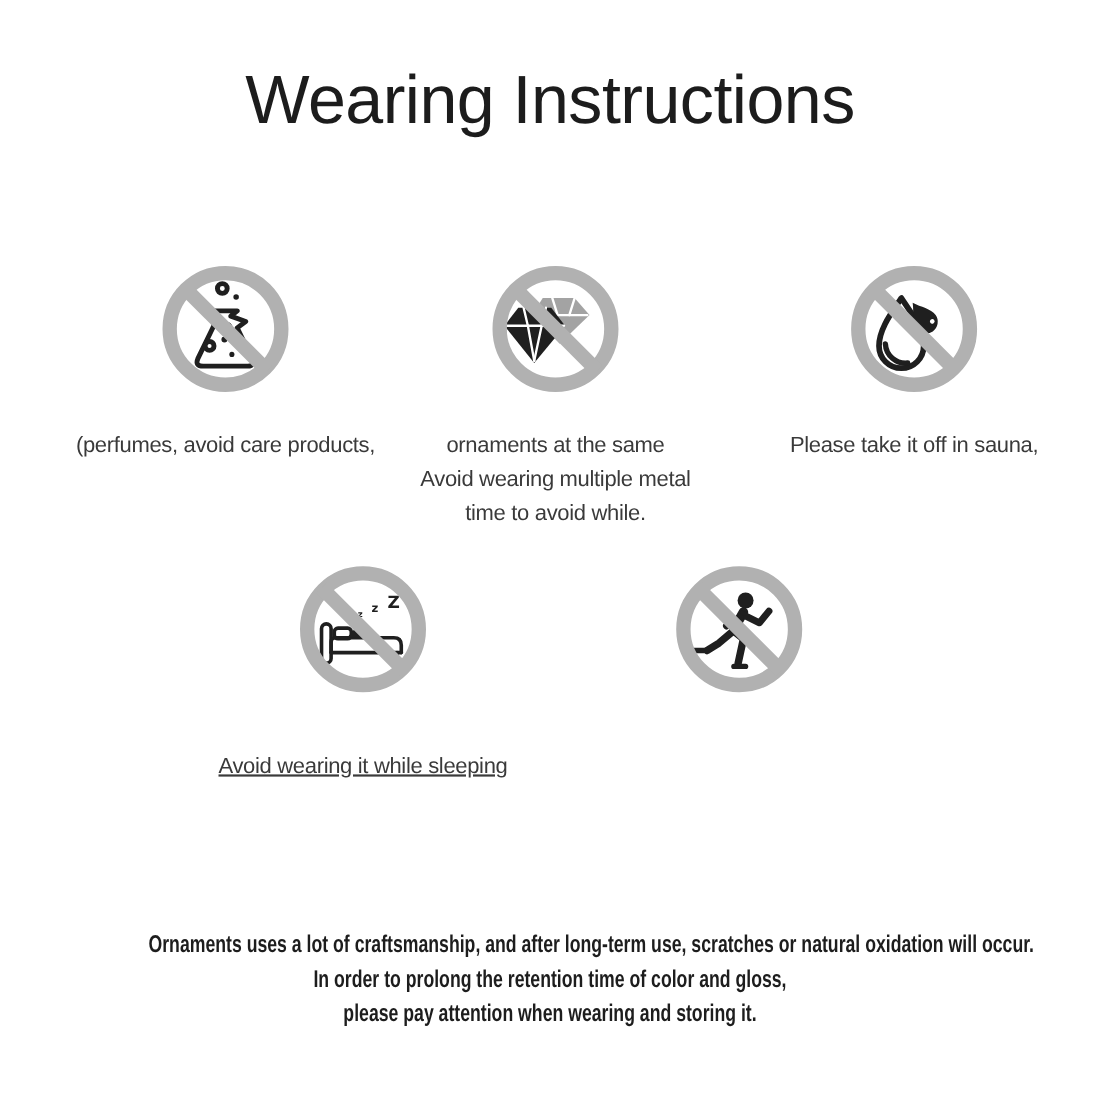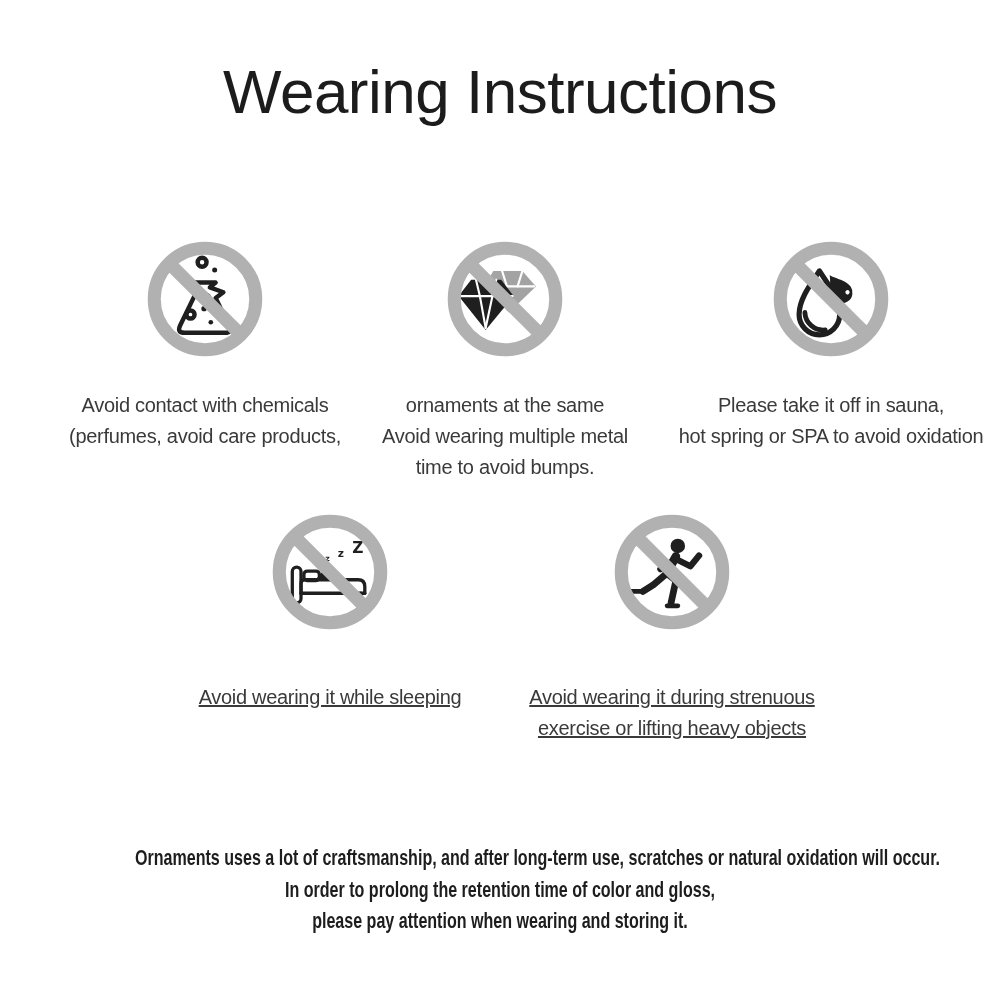--- a/index.html
+++ b/index.html
@@ -63,21 +63,20 @@
         <circle cx="45" cy="76" r="4.2"></circle>
         <circle cx="61" cy="59" r="3.4"></circle>
       </g>
       <circle class="fg" cx="70" cy="30" r="2.6"></circle>
       <circle class="fg" cx="59" cy="70" r="2.8"></circle>
       <circle class="fg" cx="66" cy="84" r="2.4"></circle>
       <circle class="ring" cx="60" cy="60" r="52.5"></circle>
       <line class="slash" x1="21" y1="21" x2="99" y2="99"></line>
     </svg>
     <div class="caption">
-      <div>Avoid contact with chemicals</div>
       <div>(perfumes, avoid care products,</div>
     </div>
   </div>
 
   <div class="item row1" style="left:355px;width:300px;">
     <svg class="picto" viewBox="0 0 120 120" aria-hidden="true">
       <polygon class="back-diamond" points="38,47 48,31 78,31 92,47 64,74"></polygon>
       <g class="wl">
         <line x1="40" y1="47" x2="90" y2="47"></line>
         <line x1="57" y1="31" x2="62" y2="47"></line>
@@ -90,39 +89,38 @@
         <line x1="51" y1="40" x2="47" y2="57"></line>
         <line x1="34" y1="57" x2="40" y2="90"></line>
         <line x1="47" y1="57" x2="40" y2="90"></line>
       </g>
       <circle class="ring" cx="60" cy="60" r="52.5"></circle>
       <line class="slash" x1="21" y1="21" x2="99" y2="99"></line>
     </svg>
     <div class="caption">
       <div>ornaments at the same</div>
       <div>Avoid wearing multiple metal</div>
-      <div>time to avoid bumps.</div>
+      <div>time to avoid while.</div>
     </div>
   </div>
 
   <div class="item row1" style="left:672px;width:318px;">
     <svg class="picto" viewBox="0 0 120 120" aria-hidden="true">
       <path class="sg" stroke-width="5.4" d="M48,31 C41,42 27,59 27,76 a21,21 0 0 0 42,0 C69,59 55,42 48,31 Z"></path>
       <path class="sg" stroke-width="5" d="M33,74 A19,19 0 0 0 54,92"></path>
       <g transform="rotate(-35 67 49)">
         <path class="fg" d="M68,33 C64,41 57,47 57,55 a11,11 0 0 0 22,0 C79,47 72,41 68,33 Z"></path>
         <circle cx="73" cy="58" r="2.2" fill="#ffffff"></circle>
       </g>
       <circle class="fg" cx="71" cy="70" r="2.5"></circle>
       <circle class="ring" cx="60" cy="60" r="52.5"></circle>
       <line class="slash" x1="21" y1="21" x2="99" y2="99"></line>
     </svg>
     <div class="caption">
       <div>Please take it off in sauna,</div>
-      <div>hot spring or SPA to avoid oxidation</div>
     </div>
   </div>
 
   <div class="item row2" style="left:150px;width:360px;">
     <svg class="picto" viewBox="0 0 120 120" aria-hidden="true">
       <g class="sg" stroke-width="3.4">
         <rect x="21" y="55" width="9" height="37" rx="4.5"></rect>
         <rect x="33" y="59" width="16" height="10" rx="3.5"></rect>
         <path d="M30,82 L30,72 Q30,68 34,68 L89,68 Q96,68 96,75 L96,82"></path>
         <line x1="30" y1="82" x2="96" y2="82"></line>
@@ -155,24 +153,20 @@
         <polyline points="54,61 64,69 59,92"></polyline>
         <polyline points="54,62 41,73 30,80"></polyline>
       </g>
       <g class="sg" stroke-width="5">
         <line x1="55" y1="95" x2="66" y2="95"></line>
         <line x1="17" y1="80" x2="29" y2="80"></line>
       </g>
       <circle class="ring" cx="60" cy="60" r="52.5"></circle>
       <line class="slash" x1="21" y1="21" x2="99" y2="99"></line>
     </svg>
-    <div class="caption">
-      <div>Avoid wearing it during strenuous</div>
-      <div>exercise or lifting heavy objects</div>
-    </div>
   </div>
 
   <div class="footer">
     <div>Ornaments uses a lot of craftsmanship, and after long-term use, scratches or natural oxidation will occur.</div>
     <div>In order to prolong the retention time of color and gloss,</div>
     <div>please pay attention when wearing and storing it.</div>
   </div>
 
 </div>
 

